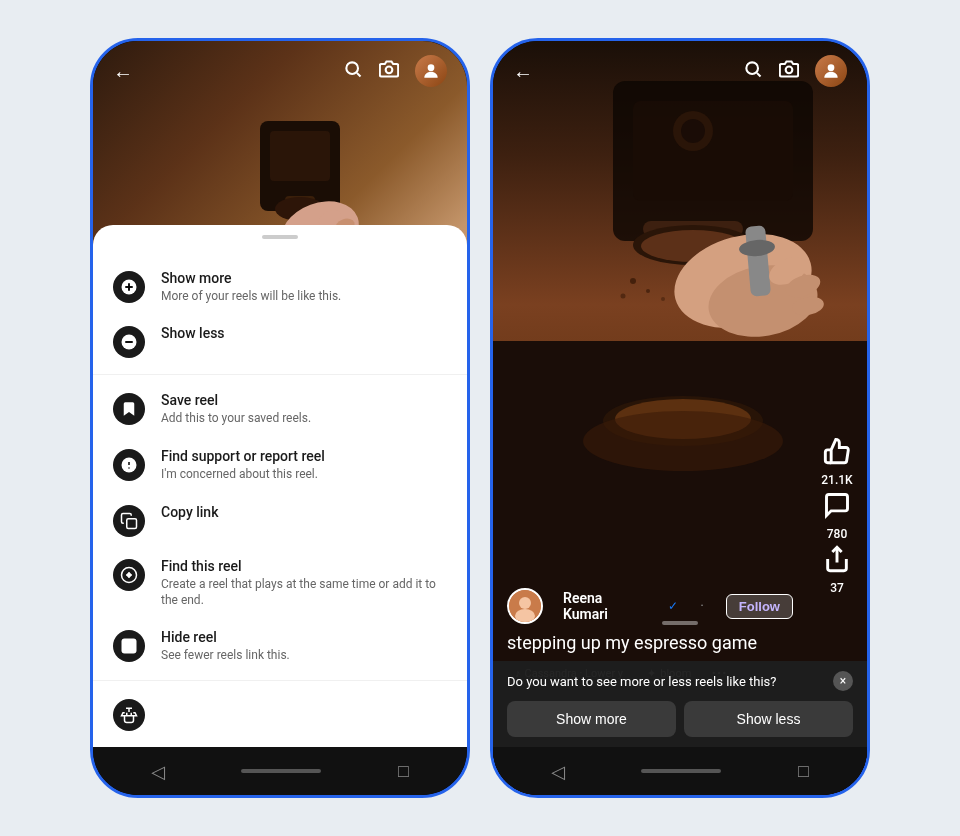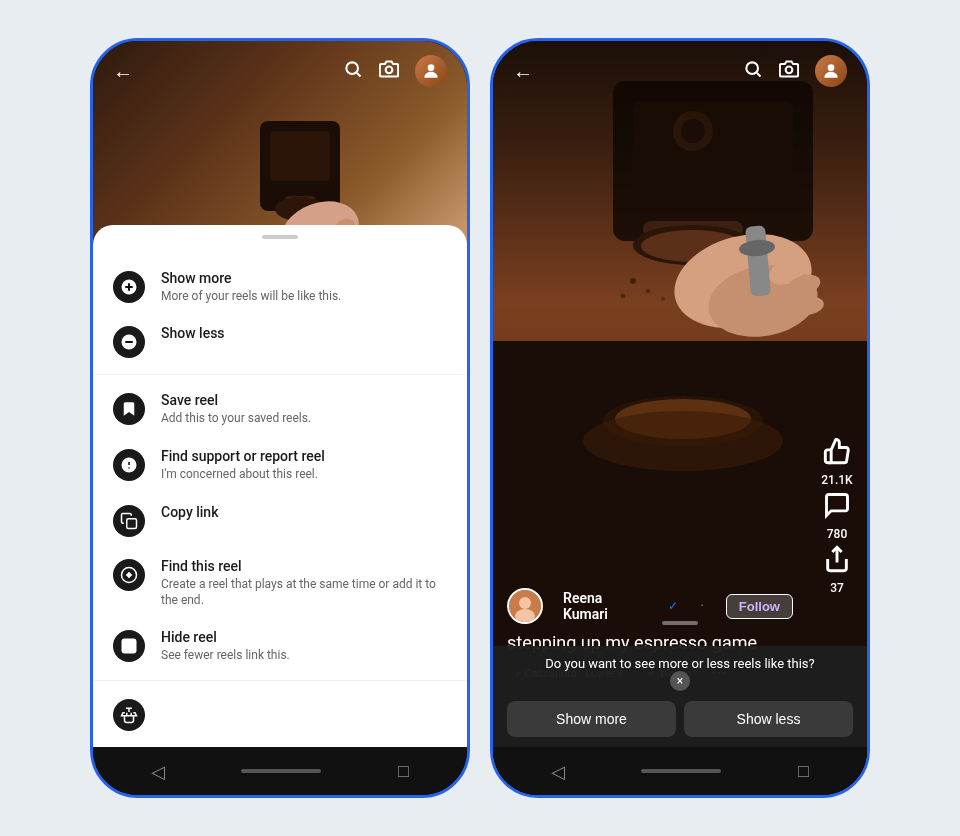--- a/index.html
+++ b/index.html
@@ -304,21 +304,20 @@
       padding: 10px 14px;
       z-index: 10;
     }
     .prompt-question {
       color: white;
       font-size: 13px;
       margin-bottom: 10px;
       display: flex;
       align-items: center;
       justify-content: space-between;
-      flex-direction: column;
     }
     .prompt-close {
       width: 20px;
       height: 20px;
       background: #555;
       border-radius: 50%;
       display: flex;
       align-items: center;
       justify-content: center;
       color: white;

